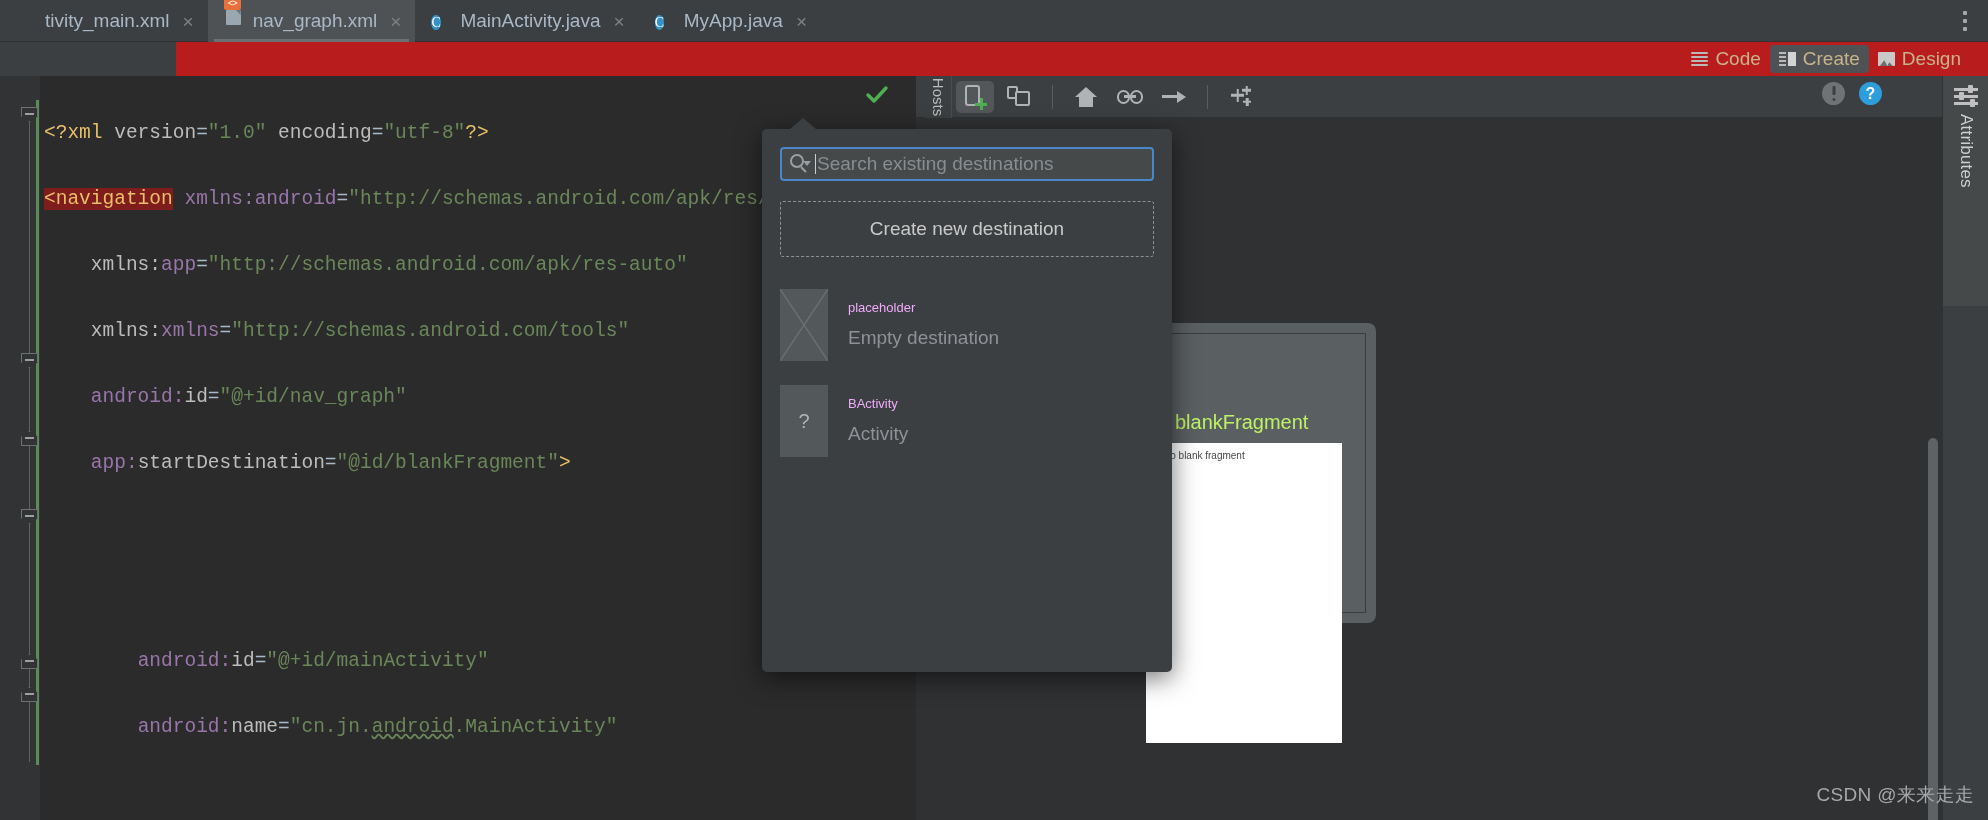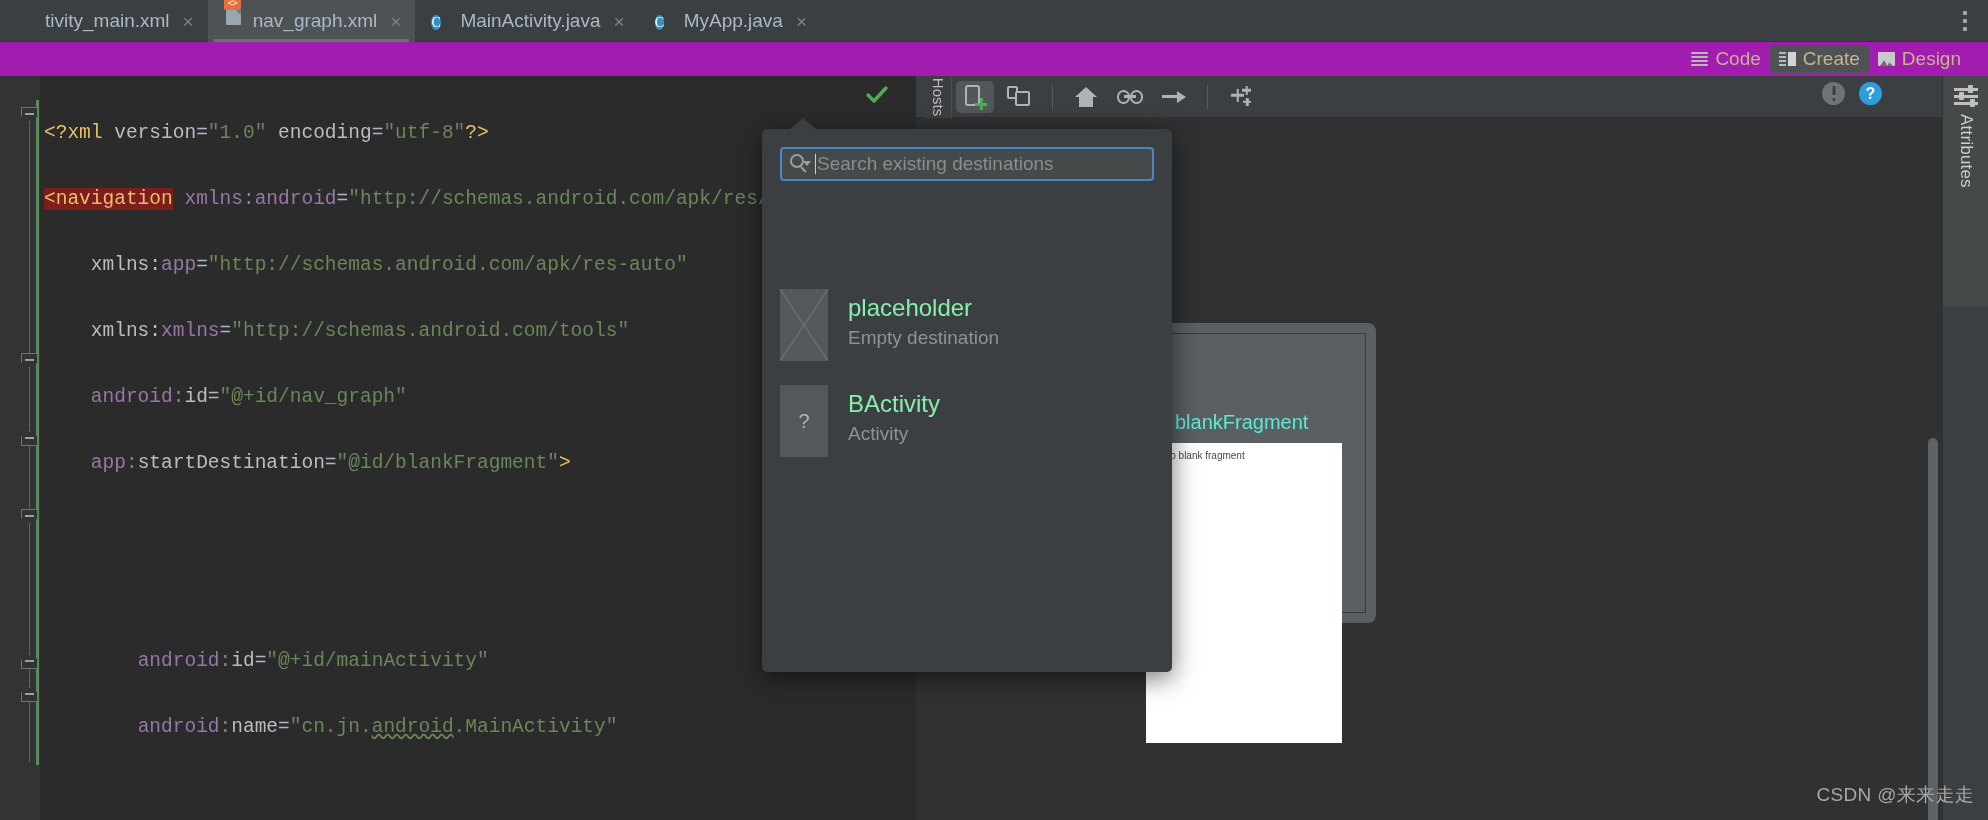--- a/index.html
+++ b/index.html
@@ -57,22 +57,22 @@
   }
   .kebab-top {
     position: absolute; right: 8px; top: 0; height: 42px; width: 30px;
     display: flex; flex-direction: column; align-items: center;
     justify-content: center; gap: 4px; cursor: default;
   }
   .kebab-top i { width: 4px; height: 4px; background: #a7a7a7; border-radius: 1px; display:block; }
 
   
   .modebar {
-    position: absolute; right: 0; top: 42px; width: 1988px; height: 34px;
-    background: #a21caf; display: flex; align-items: center;
+    position: absolute; right: 0; top: 42px; width: 1812px; height: 34px;
+    background: #b91c1c; display: flex; align-items: center;
     justify-content: flex-end; padding-right: 18px; gap: 0;
   }
   .modebtn {
     display: flex; align-items: center; gap: 7px;
     padding: 3px 9px; border-radius: 4px; color: #c8b48a; font-size: 19px;
     cursor: default;
   }
   .modebtn.sel { background: #4e5254; }
   .mi { width: 17px; height: 14px; flex: none; position: relative; }
   .mi-code i {
@@ -255,21 +255,21 @@
     position: absolute; left: 190px; top: 205px; width: 270px; height: 300px;
     background: #5a5f62; border-radius: 8px;
   }
   .destcard::after {
     content: ""; position: absolute; left: 10px; top: 10px; right: 10px; bottom: 10px;
     border: 1px solid #3a3d3f;
   }
   
   .fragdest { position: absolute; left: 230px; top: 293px; width: 260px; }
   .fragdest .lbl {
-    display: flex; align-items: center; gap: 9px; color: #5eead4;
+    display: flex; align-items: center; gap: 9px; color: #bef264;
     font-size: 20px; margin-bottom: 9px; padding-left: 2px;
   }
   .fragdest .lbl .ic-home { width: 18px; height: 16px; }
   .fragdest .lbl .ic-home::before {
     border-left-width: 9px; border-right-width: 9px; border-bottom-width: 8px;
     border-bottom-color:#c6c6c6;
   }
   .fragdest .lbl .ic-home::after { left:3px; top:7px; width:12px; height:9px; background:#c6c6c6; }
   .fragdest .preview {
     width: 196px; height: 300px; background: #ffffff; position: relative;
@@ -355,21 +355,21 @@
   }
   .dthumb {
     width: 48px; height: 72px; background: #53585b; flex: none; position: relative;
   }
   .dthumb.x svg { position:absolute; inset:0; }
   .dthumb.q {
     color: #b4b4b4; font-size: 20px; display:flex; align-items:center; justify-content:center;
     font-family: "Liberation Sans", sans-serif;
   }
   .dmeta { padding-top: 4px; }
-  .dtitle { color: #86efac; font-size: 24px; line-height: 30px; }
+  .dtitle { color: #f0abfc; font-size: 13px; line-height: 30px; }
   .dsub   { color: #8e9296; font-size: 19px; line-height: 30px; }
 
   
   .watermark {
     position: absolute; right: 14px; bottom: 12px; color: #a5a7a9;
     font-size: 19px; letter-spacing: 0.3px; pointer-events: none;
   }
 </style>
 </head>
 <body>
@@ -571,20 +571,23 @@
     <div class="searchbox">
       <span class="ic-search">
         <span class="cir"></span>
           <span class="hdl"></span>
           <span class="dn"></span>
       </span>
       <span class="caretbar"></span>
       <span class="ph">Search existing destinations</span>
     </div>
 
+    <div class="createnew">
+      <span>Create new destination</span>
+    </div>
 
     <div class="dlist">
 
       <div class="ditem">
         <div class="dthumb x">
           <svg width="48" height="72" viewBox="0 0 48 72">
             <line x1="0" y1="0" x2="48" y2="72" stroke="#6b7073" stroke-width="1.4"></line>
             <line x1="48" y1="0" x2="0" y2="72" stroke="#6b7073" stroke-width="1.4"></line>
           </svg>
         </div>

